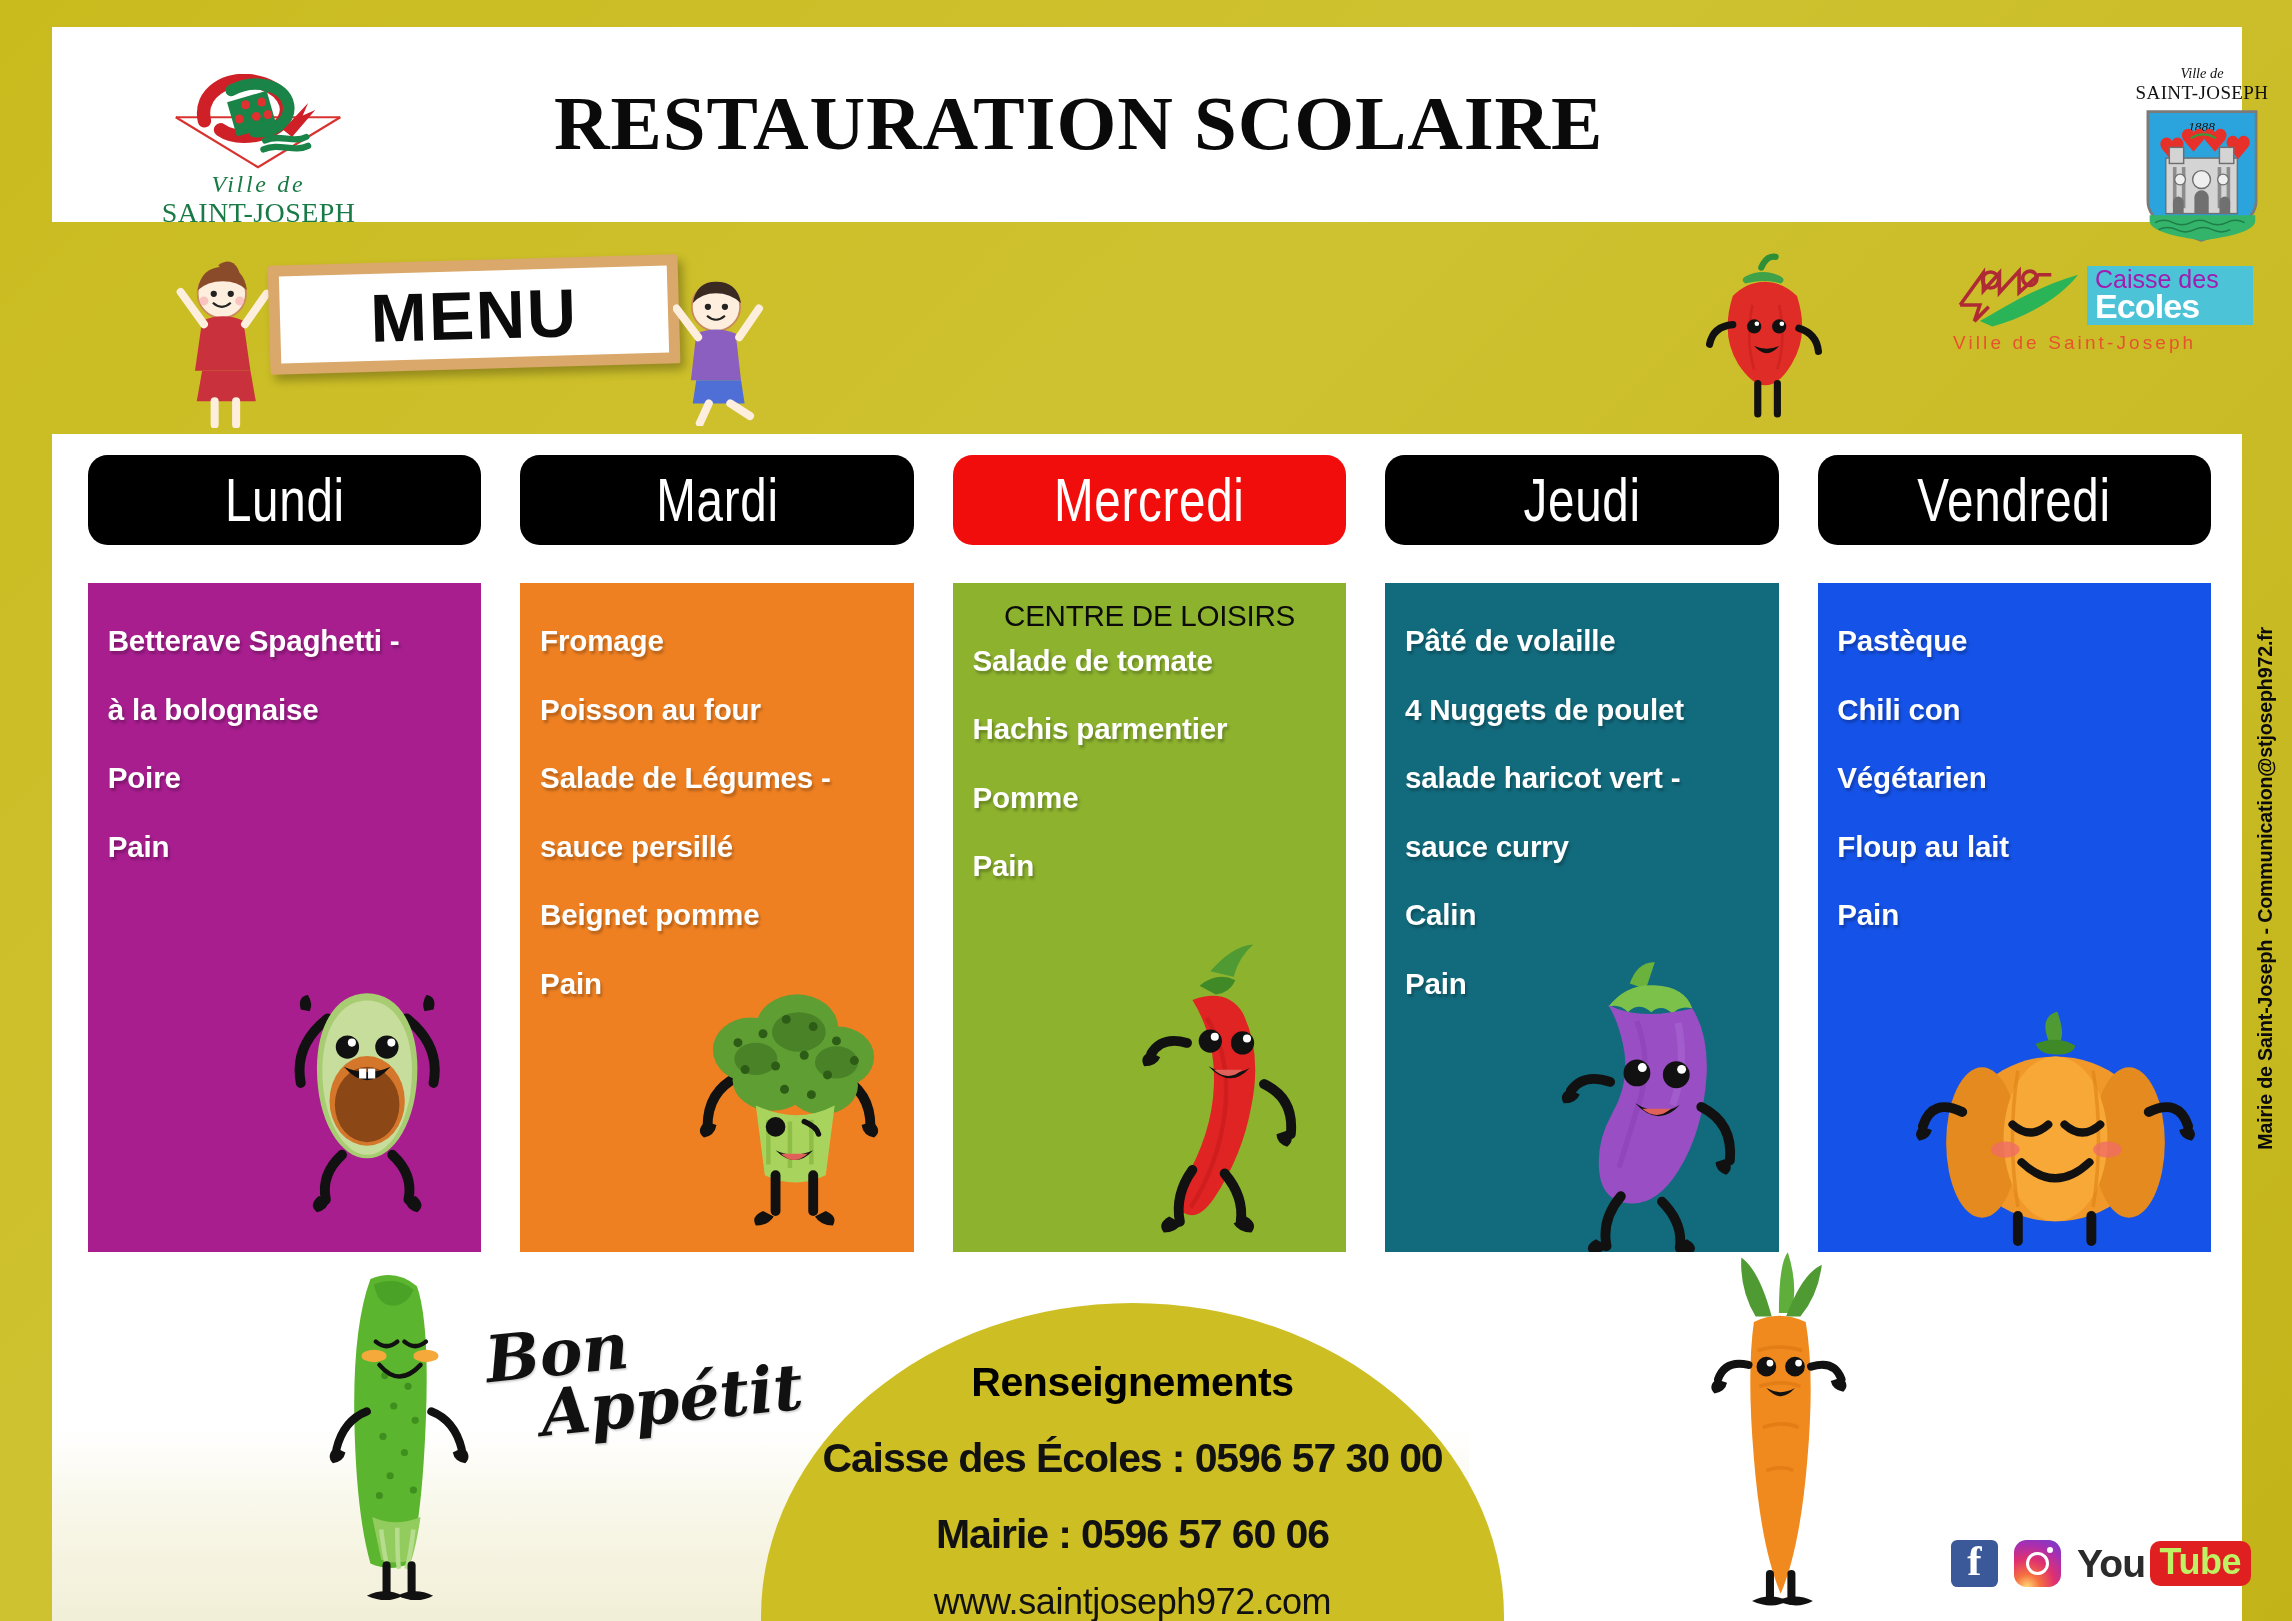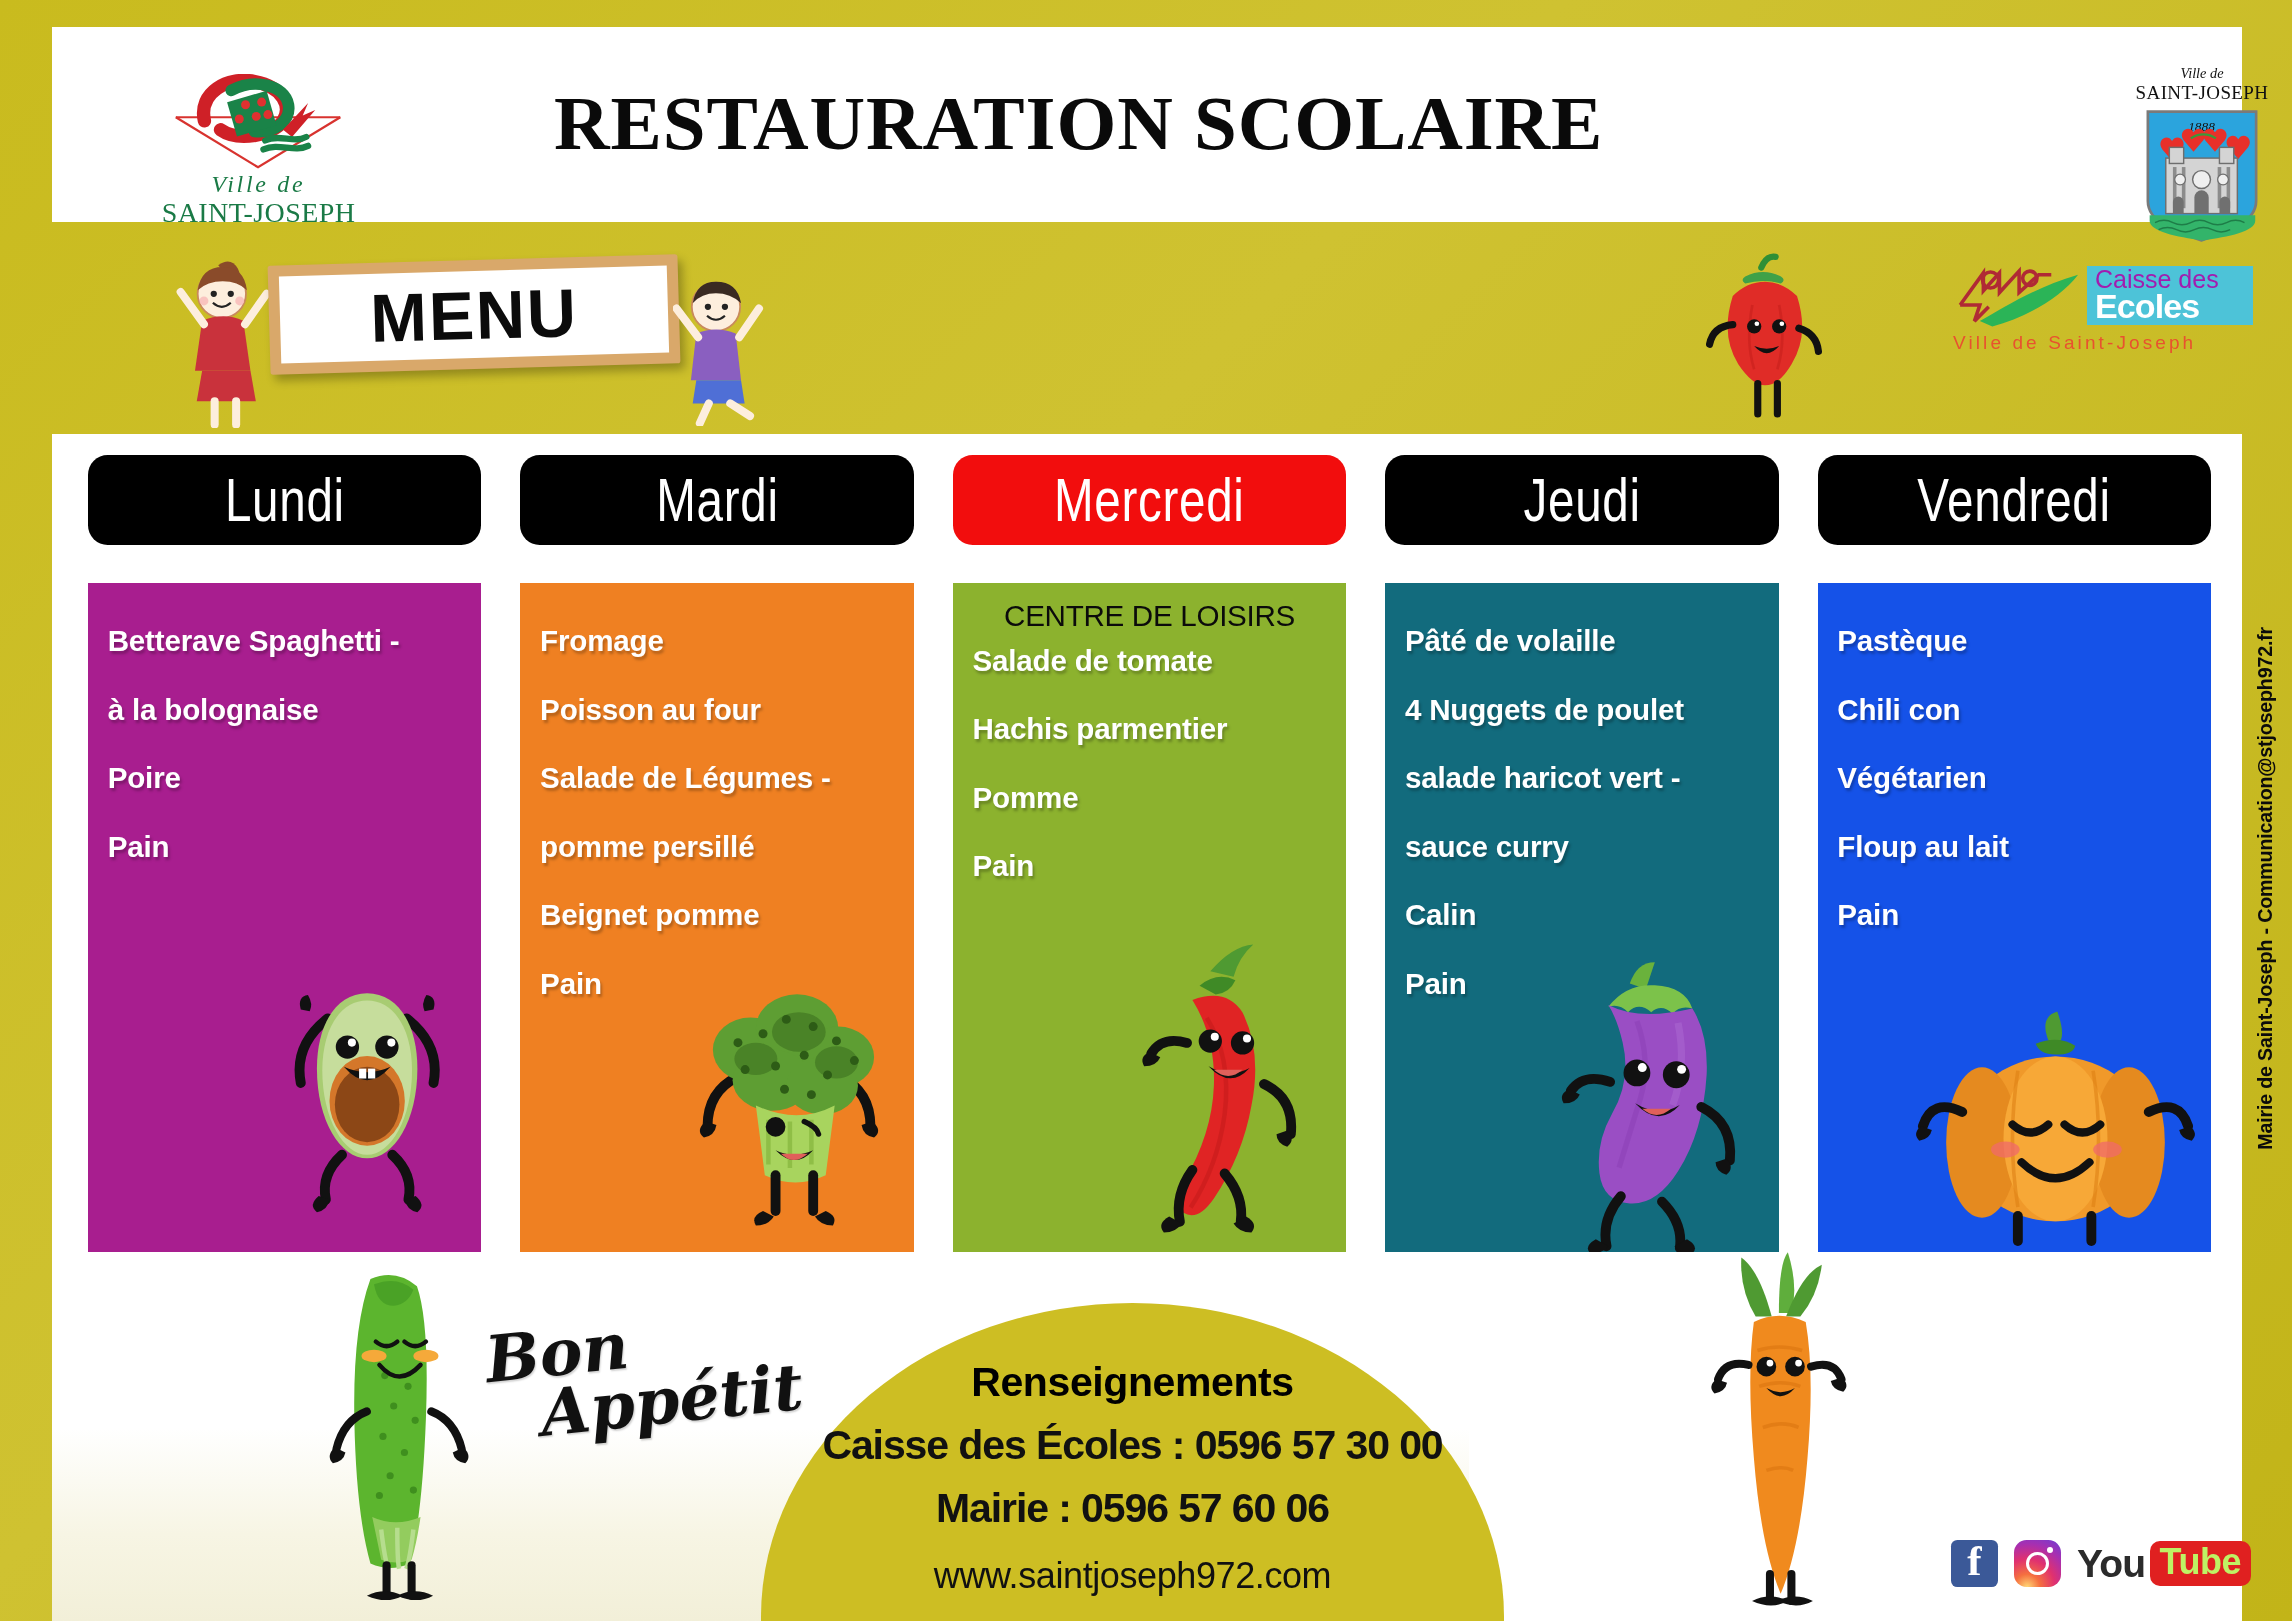--- a/index.html
+++ b/index.html
@@ -222,21 +222,21 @@
     background: #cdbe23;
     border-radius: 50%;
     text-align: center;
     padding-top: 56px;
   }
   #info-circle .ic-title {
     font-size: 41px; font-weight: 700; color: #000000; letter-spacing: -0.4px;
   }
   #info-circle .ic-line {
     font-size: 41px; font-weight: 700; color: #111;
-    margin-top: 16px; letter-spacing: -1.1px;
+    margin-top: 29px; letter-spacing: -1.1px;
   }
   #info-circle .ic-url {
     font-size: 36px; font-weight: 400; color: #111;
     margin-top: 23px; letter-spacing: -0.4px;
   }
 
   
   #side-credit {
     position: absolute;
     right: 16px; top: 627px;
@@ -482,21 +482,21 @@
     </div>
 
     <div class="day-col">
       <div class="day-tab" style="background:#000000">
         <span>Mardi</span>
       </div>
       <div class="day-body" style="background:#ef8022">
         <div class="dish">Fromage</div>
         <div class="dish">Poisson au four</div>
         <div class="dish">Salade de Légumes -</div>
-        <div class="dish">pomme persillé</div>
+        <div class="dish">sauce persillé</div>
         <div class="dish">Beignet pomme</div>
         <div class="dish">Pain</div>
         <svg class="mascot" style="left:166px;bottom:-3.6px" width="206" height="269" viewBox="0 0 230 300">
           <path d="M58 100 q-34 16-34 56" fill="none" stroke="#111" stroke-width="11" stroke-linecap="round"></path>
           <path d="M172 100 q34 16 34 56" fill="none" stroke="#111" stroke-width="11" stroke-linecap="round"></path>
           <path d="M22 150 q-12 10-2 18 q12-2 14-14z" fill="#111"></path>
           <path d="M208 150 q12 10 2 18 q-12-2-14-14z" fill="#111"></path>
           <g fill="#5e9e33">
             <ellipse cx="72" cy="70" rx="42" ry="36"></ellipse>
             <ellipse cx="124" cy="46" rx="46" ry="38"></ellipse>

